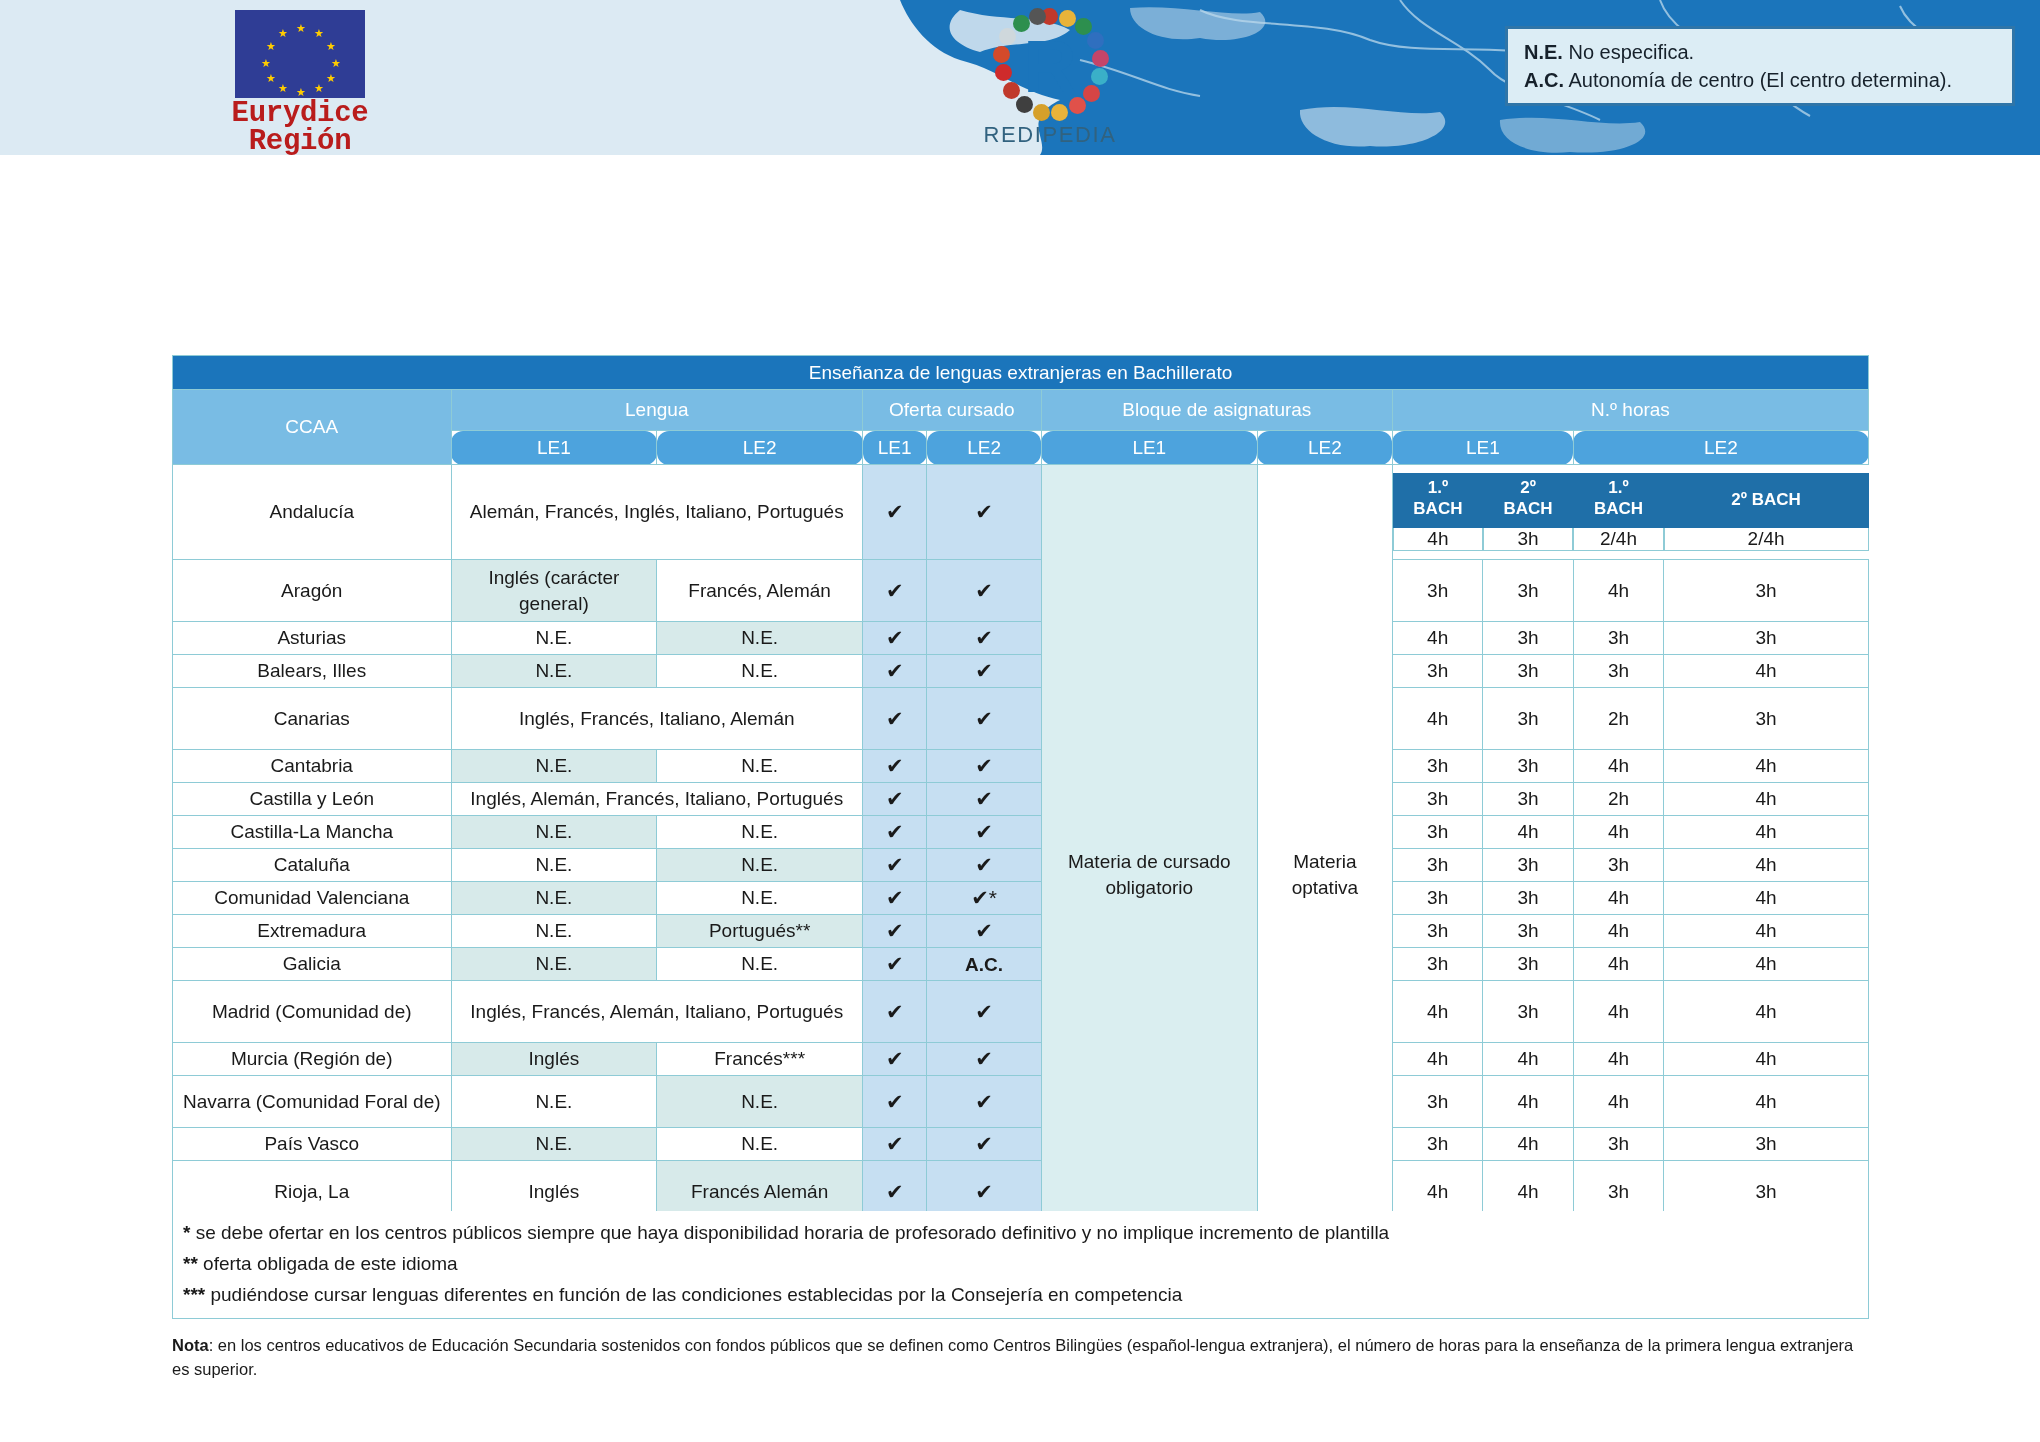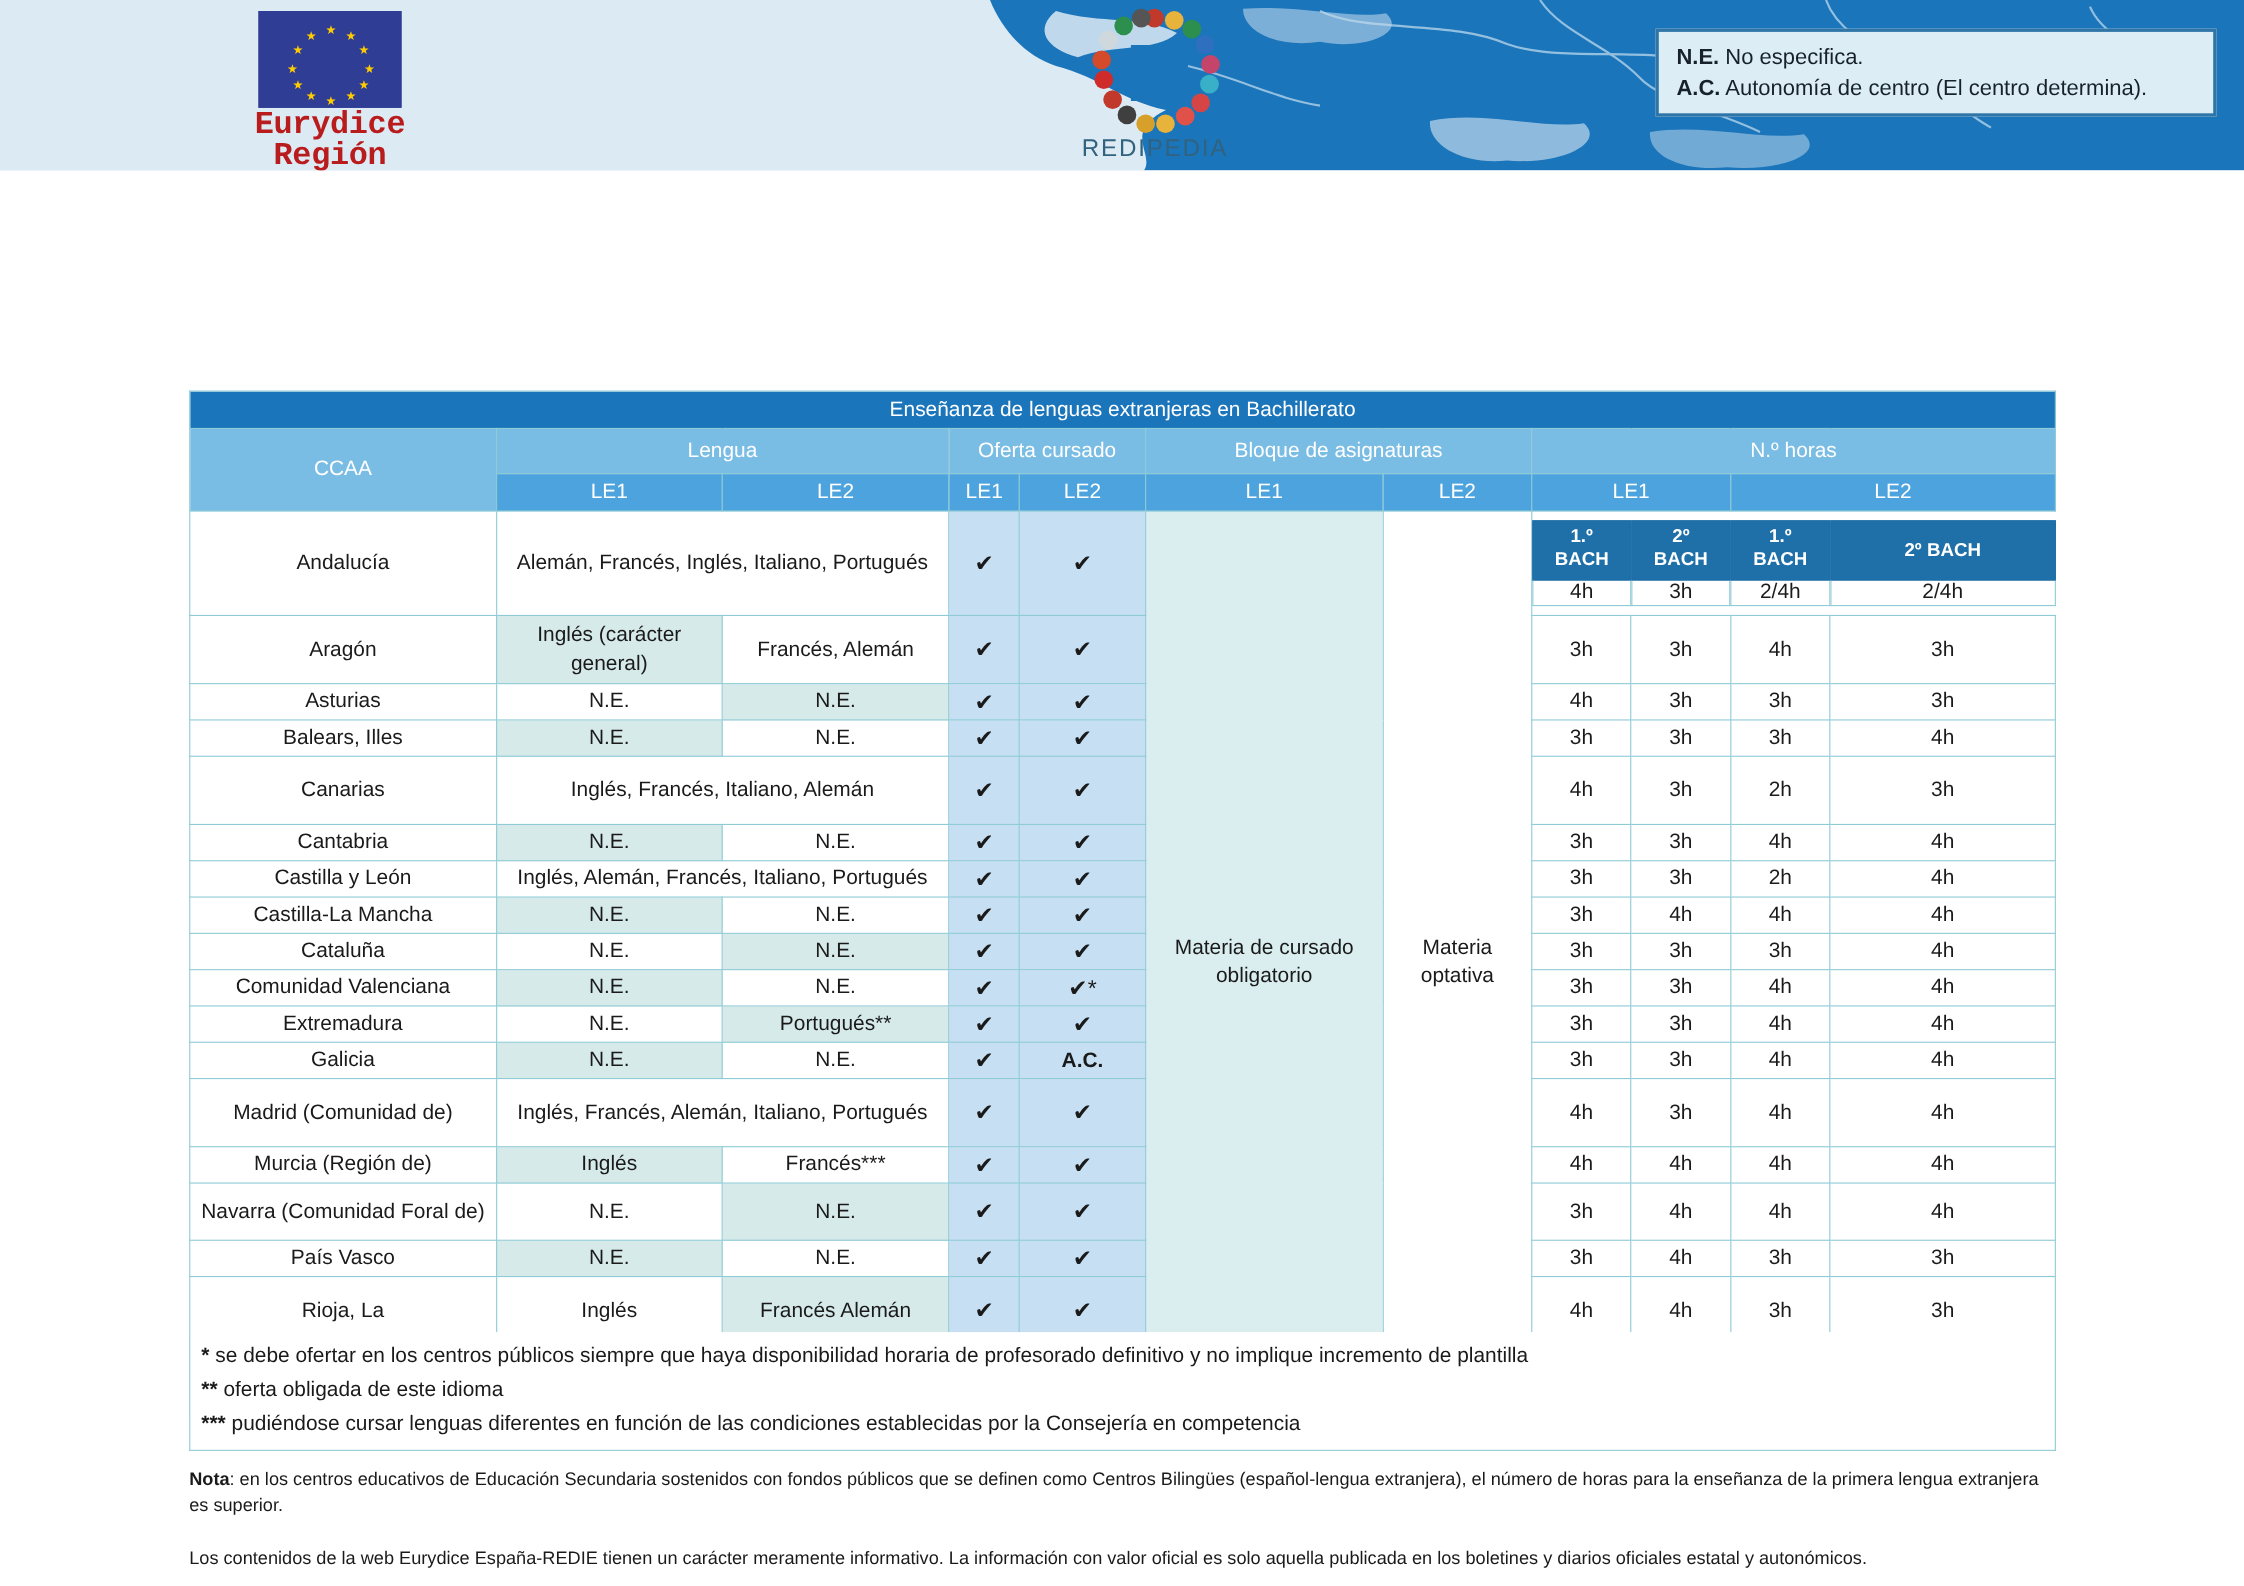--- a/index.html
+++ b/index.html
@@ -69,21 +69,21 @@
   }
   .t-title{
     background:#1b75bb;color:#ffffff;font-weight:bold;
     font-size:19px;text-align:center;height:33px;border:1px solid #1b75bb;
   }
   .h1{
     background:#79bce4;color:#ffffff;font-weight:normal;font-size:19px;
     text-align:center;height:40px;
   }
   .h2{
-    background:#4da3dd;color:#ffffff;font-size:19px;text-align:center;height:33px;
+    background:#4da3dd;color:#ffffff;font-size:19px;text-align:center;height:33px;border-radius:12px;
   }
   .h-ccaa{
     background:#79bce4;color:#ffffff;font-size:19px;text-align:center;
   }
   .bach-h{
     background:#1f6fa8;color:#ffffff;font-weight:bold;font-size:17px;
     text-align:center;line-height:21px;
   }
   td.ccaa{font-size:19px;text-align:center;padding:3px 4px;line-height:24px;}
   td.lang{font-size:19px;text-align:center;padding:3px 6px;line-height:26px;}
@@ -462,16 +462,15 @@
     <div class="note-line">
       <b>***</b><span> pudiéndose cursar lenguas diferentes en función de las condiciones establecidas por la Consejería en competencia</span>
     </div>
   </div>
 
   <div class="bottom">
     <p>
       <b>Nota</b><span>: en los centros educativos de Educación Secundaria sostenidos con fondos públicos que se definen como Centros Bilingües (español-lengua extranjera), el número de horas para la enseñanza de la primera lengua extranjera es superior.</span>
     </p>
     <div class="gap"></div>
-    <p>Los contenidos de la web Eurydice España-REDIE tienen un carácter meramente informativo. La información con valor oficial es solo aquella publicada en los boletines y diarios oficiales estatal y autonómicos.</p>
   </div>
 
 </div>
 
 </body></html>

